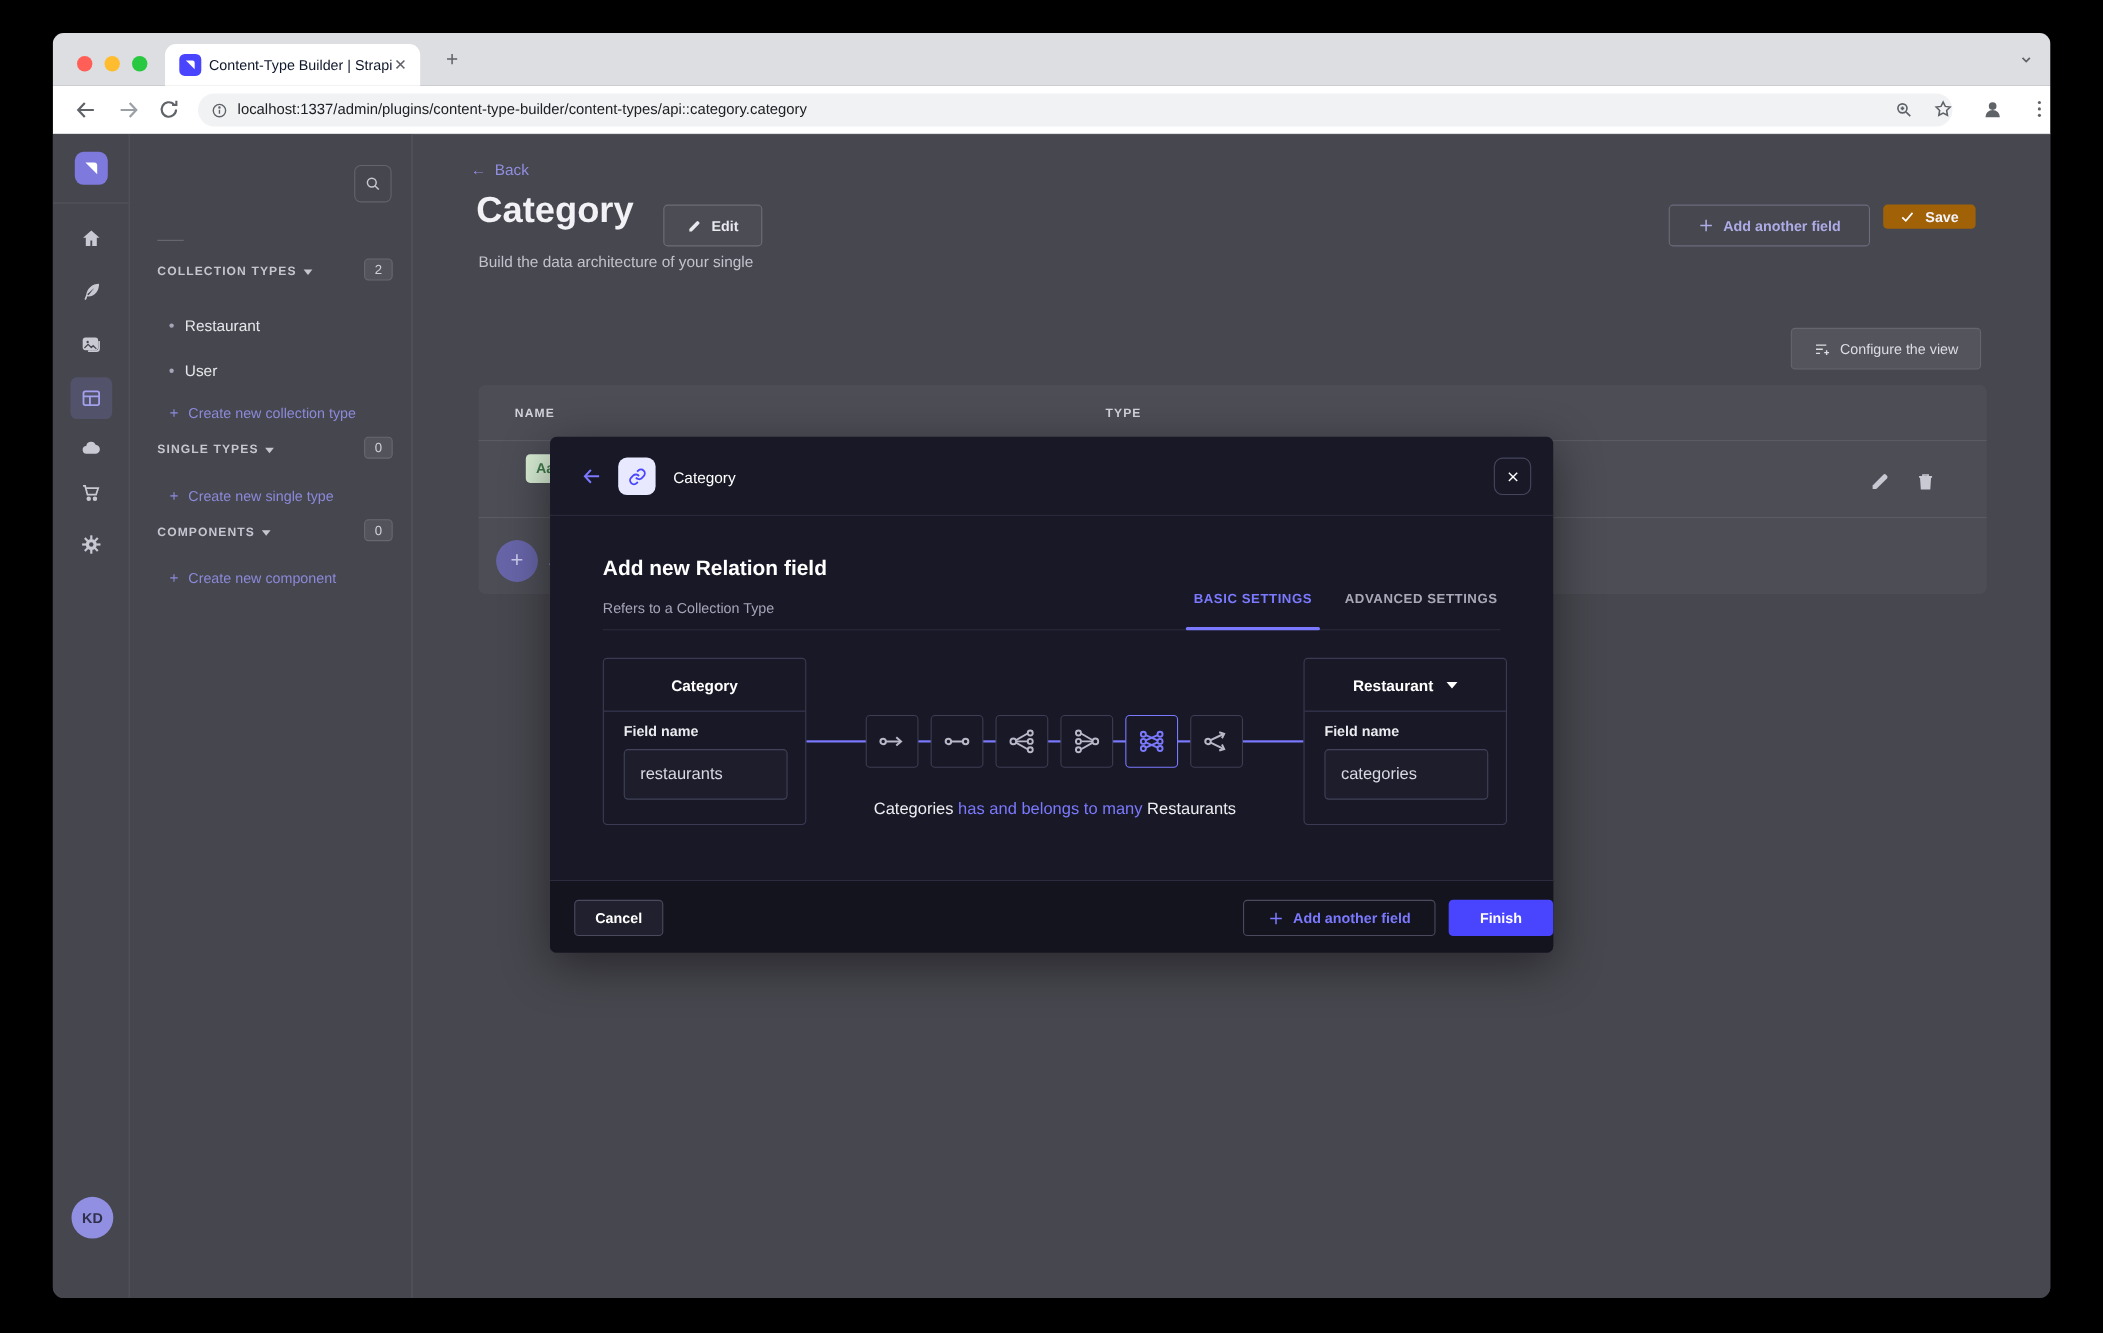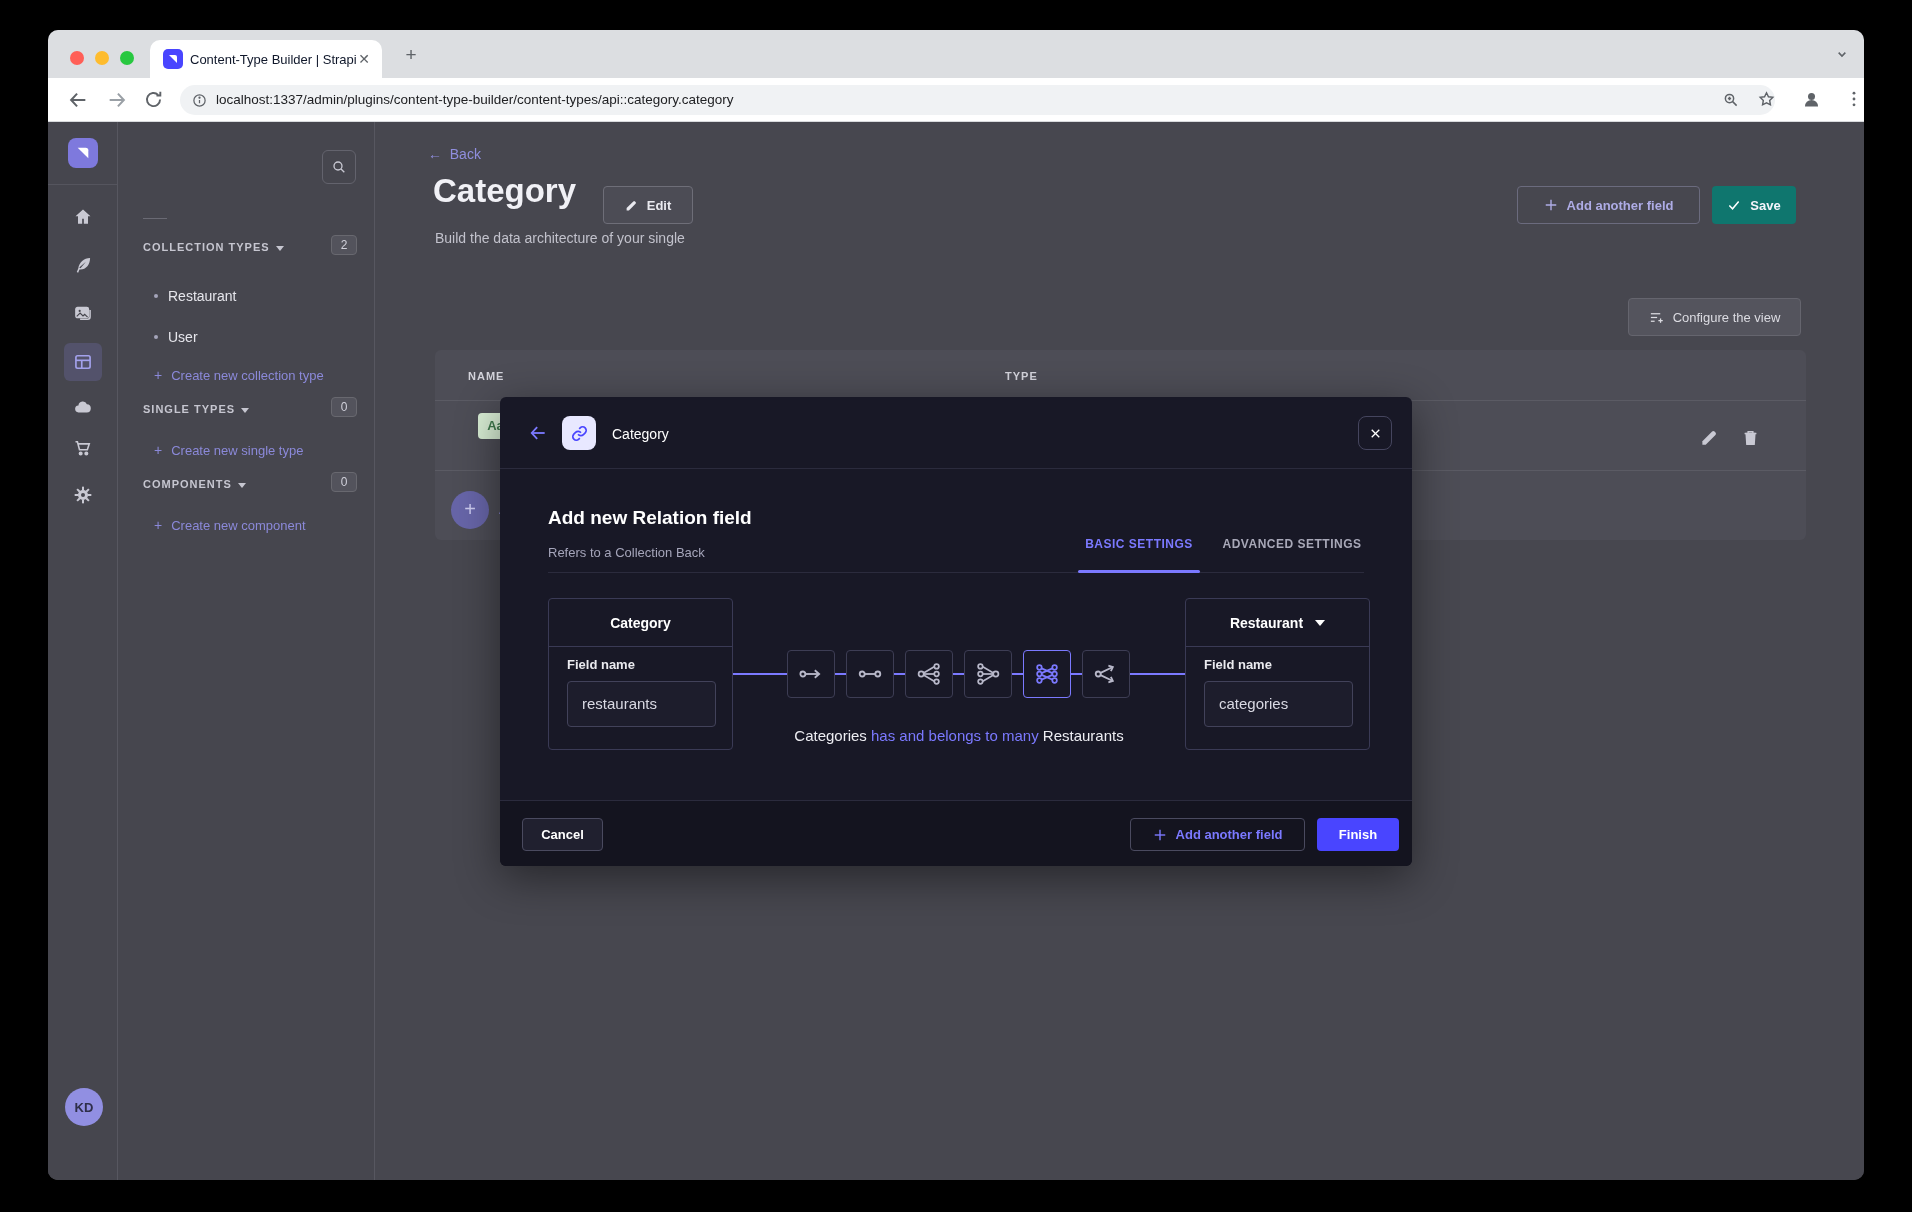--- a/index.html
+++ b/index.html
@@ -43,21 +43,21 @@
   .bullet{position:absolute;left:36px;width:4px;height:4px;border-radius:50%;background:#A5A5BA;}
   .side-link{position:absolute;left:36px;font-size:13px;color:#8B89D9;}
   .side-link .plus{margin-right:9px;font-size:14px;}
   .main{position:absolute;left:327px;top:0;right:0;height:100%;}
   .back{position:absolute;left:53px;top:24px;font-size:14px;color:#908EDE;}
   .page-title{position:absolute;left:58px;top:50px;font-size:33px;font-weight:bold;color:#F1F1F6;}
   .btn{display:flex;align-items:center;justify-content:center;border-radius:4px;font-size:13px;font-weight:bold;gap:9px;}
   .edit-btn{position:absolute;left:228px;top:64px;width:90px;height:38px;background:#4C4C55;border:1px solid #6E6E78;color:#E9E9EF;}
   .subtitle{position:absolute;left:60px;top:108px;font-size:14px;color:#C2C2CC;}
   .addfield-top{position:absolute;left:1142px;top:64px;width:183px;height:38px;border:1px solid #6B6B7E;color:#AEACE6;background:transparent;}
-  .save-btn{position:absolute;left:1337px;top:64px;width:84px;height:38px;background:#0f766e;color:#F4F4FB;}
+  .save-btn{position:absolute;left:1337px;top:64px;width:84px;height:22px;background:#a16207;color:#F4F4FB;}
   .configure{position:absolute;left:1253px;top:176px;width:173px;height:38px;background:#54545D;border:1px solid #65656E;color:#DCDCE2;font-weight:normal;}
   .panel{position:absolute;left:60px;top:228px;width:1371px;height:190px;background:var(--panel);border-radius:6px;}
   .col-h{position:absolute;top:20px;font-size:11px;font-weight:bold;letter-spacing:1px;color:#D3D3DB;}
   .panel-div{position:absolute;left:0;width:100%;height:1px;background:var(--line);}
   .type-badge{position:absolute;left:43px;top:63px;width:35px;height:26px;background:#D8EDD4;color:#3F7A4D;font-size:13px;font-weight:bold;border-radius:4px;text-align:center;line-height:26px;}
   .row-ic{position:absolute;top:78px;width:19px;height:19px;}
   .add-row-circle{position:absolute;left:16px;top:141px;width:38px;height:38px;border-radius:50%;background:#6765A8;color:#CBCAEE;font-size:20px;text-align:center;line-height:36px;}
   .add-row-label{position:absolute;left:64px;top:151px;font-size:14px;color:#8B89D9;white-space:nowrap;}
   
   .modal{position:absolute;left:452px;top:275px;width:912px;height:469px;background:var(--modal);border-radius:6px;box-shadow:0 12px 44px rgba(0,0,0,.45);z-index:10;}
@@ -77,21 +77,21 @@
   .finput{position:absolute;left:18px;top:82px;width:149px;height:46px;background:#1D1D2C;border:1px solid #42425A;border-radius:4px;color:#D9D9E3;font-size:15px;padding-left:14px;line-height:44px;}
   .rline{position:absolute;left:233px;top:276px;width:452px;height:2px;background:var(--accent-light);}
   .rbox{position:absolute;top:253px;width:48px;height:48px;background:var(--modal);border:1px solid #3D3D54;border-radius:4px;display:flex;align-items:center;justify-content:center;}
   .rbox.active{border-color:var(--accent-light);}
   .sentence{position:absolute;left:233px;top:330px;width:452px;text-align:center;font-size:15px;color:#EDEDF2;white-space:nowrap;}
   .sentence .vp{color:var(--accent-light);}
   .m-caret{display:inline-block;width:0;height:0;border-left:5px solid transparent;border-right:5px solid transparent;border-top:6px solid #fff;margin-left:4px;}
   .m-footer{position:absolute;left:0;top:403px;width:100%;height:66px;background:#14141F;border-top:1px solid #2B2B3D;border-radius:0 0 6px 6px;}
   .cancel{position:absolute;left:22px;top:17px;width:81px;height:33px;background:#20202F;border:1px solid #4A4A5F;color:#FFF;}
   .addfield-m{position:absolute;left:630px;top:17px;width:175px;height:33px;border:1px solid #4A4A5F;color:var(--accent-light);background:transparent;}
-  .finish{position:absolute;left:817px;top:17px;width:82px;height:33px;background:var(--accent);color:#FFF;}
+  .finish{position:absolute;left:817px;top:17px;width:95px;height:33px;background:var(--accent);color:#FFF;}
   svg{display:block;}
 </style>
 </head>
 <body>
 
 <div class="screen">
  <div class="window">
 
   <div class="tabbar">
     <div class="light" style="left:22px;background:#FF5F57"></div>
@@ -336,21 +336,21 @@
         <div class="m-crumb">Category</div>
         <div class="m-close">
           <svg width="13" height="13" viewBox="0 0 24 24" fill="none" stroke="#fff" stroke-width="2.4">
                 <line x1="5" y1="5" x2="19" y2="19"></line>
                 <line x1="19" y1="5" x2="5" y2="19"></line>
               </svg>
         </div>
       </div>
 
       <div class="m-title">Add new Relation field</div>
-      <div class="m-sub">Refers to a Collection Back</div>
+      <div class="m-sub">Refers to a Collection Type</div>
       <div class="tab-item" style="left:578px;width:122px;color:#7B79FF">BASIC SETTINGS</div>
       <div class="tab-item" style="left:712px;width:160px;color:#A8A8B8">ADVANCED SETTINGS</div>
       <div class="m-tabline"></div>
       <div class="m-underline"></div>
 
       <div class="rline"></div>
 
       <div class="rcard" style="left:48px">
         <div class="rcard-h">Category</div>
         <div class="fname">Field name</div>

